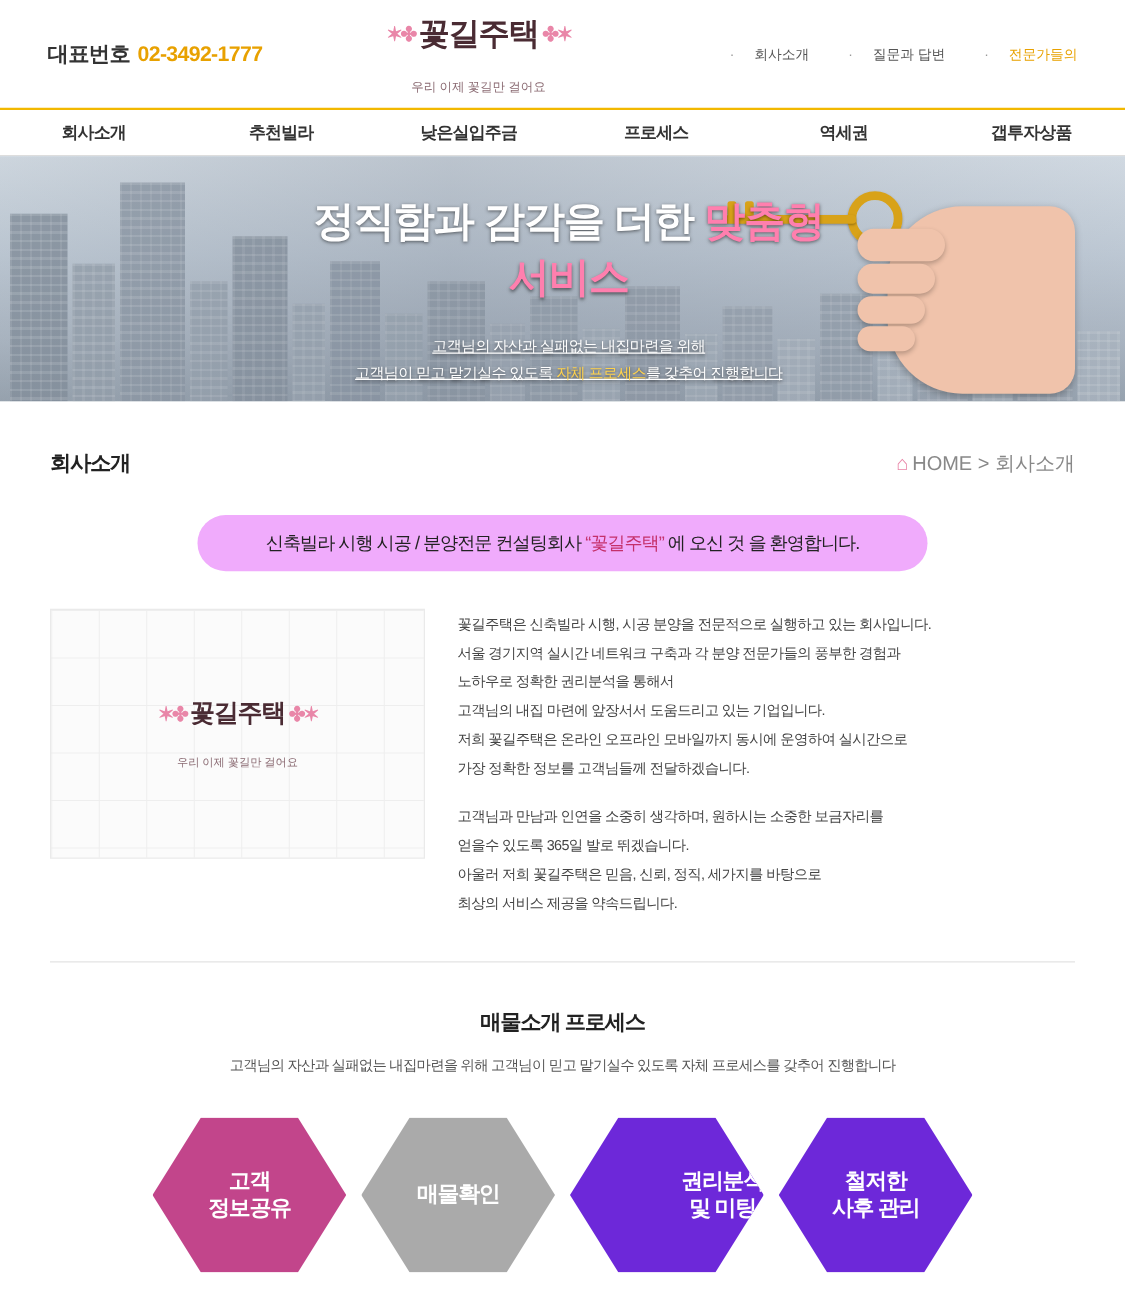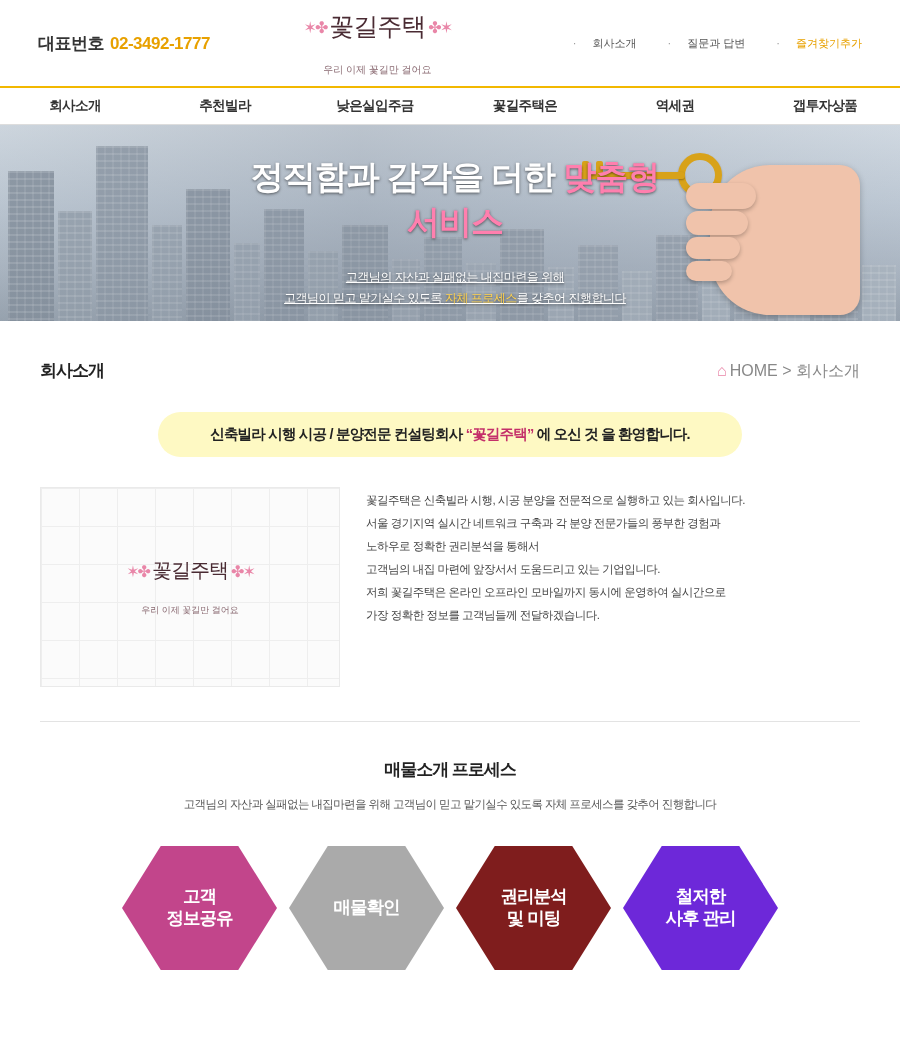--- a/index.html
+++ b/index.html
@@ -21,38 +21,39 @@
     padding:0 38px;
     background:#fff;
     position:relative;
   }
   .tel { font-size:17px; font-weight:bold; color:#333; letter-spacing:-0.5px; }
   .tel .num { color:#e8a100; margin-left:6px; }
 
   .logo-wrap { text-align:center; flex:1; position:relative; }
   .logo-main {
     font-size:25px;
-    font-weight:normal;
+    font-weight:bold;
     color:#4a2b33;
     letter-spacing:-1px;
     position:relative;
     display:inline-block;
   }
   .logo-main .blossom {
     color:#e986a8;
     font-size:16px;
     vertical-align:middle;
     padding:0 3px;
     letter-spacing:-2px;
   }
   .logo-sub {
     font-size:10px;
     color:#8a6a72;
     margin-top:20px;
     letter-spacing:0px;
+    font-family:Liberation Serif, serif;
   }
 
   .toplinks { font-size:11px; color:#555; white-space:nowrap; }
   .toplinks span { margin-left:14px;text-align:right; }
   .toplinks .hl { color:#e8a100; }
   .toplinks .dot { color:#999; margin-right:2px; }
 
   
   .navbar {
     border-top:2px solid #f2b800;
@@ -151,26 +152,26 @@
     display:flex; align-items:flex-end; justify-content:space-between;
     padding:38px 0 6px 0;
   }
   .sect-title { font-size:17px; font-weight:bold; color:#222; letter-spacing:-1px;}
   .breadcrumb { font-size:16px; color:#888; }
   .breadcrumb .home-icon { color:#e986a8; margin-right:3px; }
 
   .greeting {
     margin:24px auto 0 auto;
     width:584px;
-    background:#fef9c3;
+    background:#f0abfc;
     border-radius:24px;
     text-align:center;
     padding:13px 10px;
     font-size:14.5px;
-    font-weight:bold;
+    font-weight:normal;
     color:#222;
     letter-spacing:-0.8px;
   }
   .greeting .q { color:#c4306a; }
 
   .about {
     display:flex;
     gap:26px;
     margin-top:30px;
     padding-bottom:34px;
@@ -242,30 +243,30 @@
     <div class="logo-wrap">
       <div class="logo-main">
         <span class="blossom">✶✤</span><span>꽃길주택</span><span class="blossom">✤✶</span>
       </div>
       <div class="logo-sub">우리 이제 꽃길만 걸어요</div>
     </div>
 
     <div class="toplinks">
       <span><span class="dot">·</span><span>회사소개</span></span>
       <span><span class="dot">·</span><span>질문과 답변</span></span>
-      <span class="hl"><span class="dot">·</span><span>즐겨찾기추가</span></span>
+      <span class="hl"><span class="dot">·</span><span>전문가들의</span></span>
     </div>
   </div>
 
   <nav class="navbar">
     <ul>
       <li><span>회사소개</span></li>
       <li><span>추천빌라</span></li>
       <li><span>낮은실입주금</span></li>
-      <li><span>꽃길주택은</span></li>
+      <li><span>프로세스</span></li>
       <li><span>역세권</span></li>
       <li><span>갭투자상품</span></li>
     </ul>
   </nav>
 
   <div class="hero">
     <div class="sky"></div>
     <div class="city">
       <div class="bldg" style="left:8px;width:46px;height:150px;background:#7e8a97;"></div>
       <div class="bldg" style="left:58px;width:34px;height:110px;background:#94a0ac;"></div>
@@ -336,20 +337,24 @@
         </div>
         <div class="logo-sub">우리 이제 꽃길만 걸어요</div>
       </div>
       <div class="about-right">
         <p style="white-space:pre-line;">꽃길주택은 신축빌라 시행, 시공 분양을 전문적으로 실행하고 있는 회사입니다.
 서울 경기지역 실시간 네트워크 구축과 각 분양 전문가들의 풍부한 경험과
 노하우로 정확한 권리분석을 통해서
 고객님의 내집 마련에 앞장서서 도움드리고 있는 기업입니다.
 저희 꽃길주택은 온라인 오프라인 모바일까지 동시에 운영하여 실시간으로
 가장 정확한 정보를 고객님들께 전달하겠습니다.</p>
+        <p style="white-space:pre-line;">고객님과 만남과 인연을 소중히 생각하며, 원하시는 소중한 보금자리를
+얻을수 있도록 365일 발로 뛰겠습니다.
+아울러 저희 꽃길주택은 믿음, 신뢰, 정직, 세가지를 바탕으로
+최상의 서비스 제공을 약속드립니다.</p>
       </div>
     </div>
   </div>
 
   <div class="divider"></div>
 
   <div class="process">
     <div class="proc-title">매물소개 프로세스</div>
     <div class="proc-sub">고객님의 자산과 실패없는 내집마련을 위해 고객님이 믿고 맡기실수 있도록 자체 프로세스를 갖추어 진행합니다</div>
 
@@ -374,21 +379,21 @@
             <span>매물확인</span>
           </span>
         </div>
         <div class="bullets">
           <div></div>
 
         </div>
       </div>
 
       <div class="hex-col">
-        <div class="hex" id="hex2" style="background: #7f1d1d;">
+        <div class="hex" id="hex2" style="background: #6d28d9; justify-content: flex-end;">
           <span>
             <span>권리분석</span><br>
             <span>및 미팅</span>
           </span>
         </div>
         <div class="bullets">
           <div></div>
 
         </div>
       </div>

